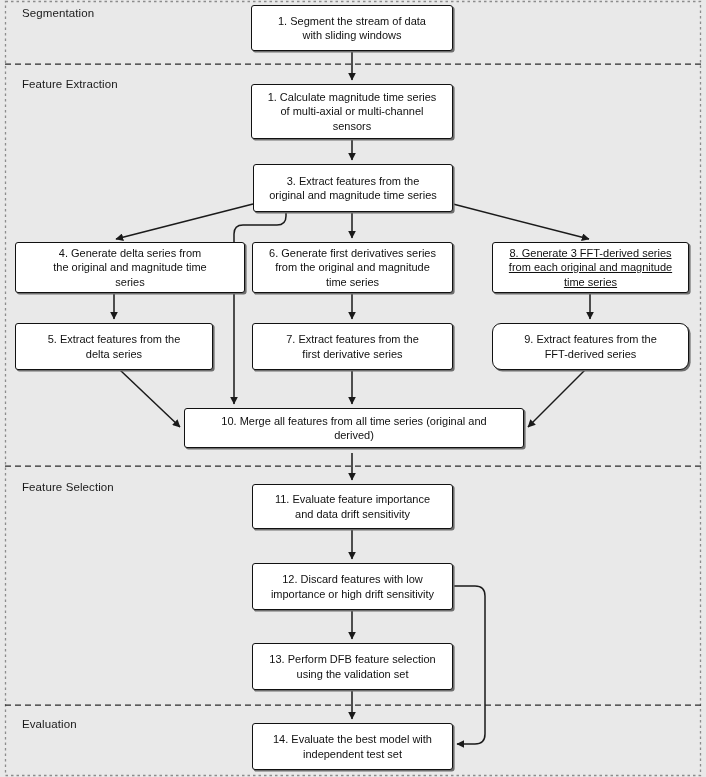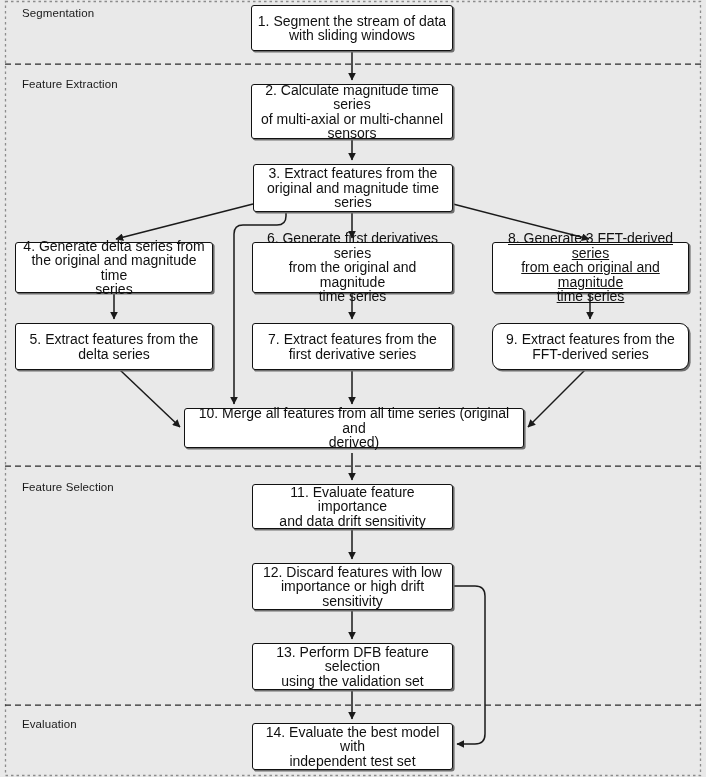--- a/index.html
+++ b/index.html
@@ -31,21 +31,21 @@
   .node {
     position: absolute;
     box-sizing: border-box;
     background: #ffffff;
     border: 1.6px solid #111111;
     border-radius: 3px;
     display: flex;
     align-items: center;
     justify-content: center;
     text-align: center;
-    font-size: 14px;
+    font-size: 11px;
     line-height: 14.5px;
     color: #101010;
     padding: 2px 2px;
     box-shadow: 1.6px 1.6px 0 0 #6e6e6e;
   }
   .node-text {
     display: block;
     width: 100%;
     white-space: pre-line;
   }
@@ -110,31 +110,31 @@
   <div class="swimlane-label" style="left:22px; top:78px;">Feature Extraction</div>
   <div class="swimlane-label" style="left:22px; top:481px;">Feature Selection</div>
   <div class="swimlane-label" style="left:22px; top:718px;text-align:center;">Evaluation</div>
 
   <div class="node" style="left:251px; top:5px; width:202px; height:46px;">
     <span class="node-text">1. Segment the stream of data
 with sliding windows</span>
   </div>
 
   <div class="node" style="left:251px; top:84px; width:202px; height:55px;">
-    <span class="node-text">2. Calculate magnitude time series
+    <span class="node-text">1. Calculate magnitude time series
 of multi-axial or multi-channel
 sensors</span>
   </div>
 
   <div class="node" style="left:253px; top:164px; width:200px; height:48px;">
     <span class="node-text">3. Extract features from the
 original and magnitude time series</span>
   </div>
 
-  <div class="node" style="left:15px; top:242px; width:198px; height:51px;">
+  <div class="node" style="left:15px; top:242px; width:230px; height:51px;">
     <span class="node-text">4. Generate delta series from
 the  original and magnitude time
 series</span>
   </div>
 
   <div class="node" style="left:15px; top:323px; width:198px; height:47px;">
     <span class="node-text">5. Extract features from the
 delta series</span>
   </div>
 

